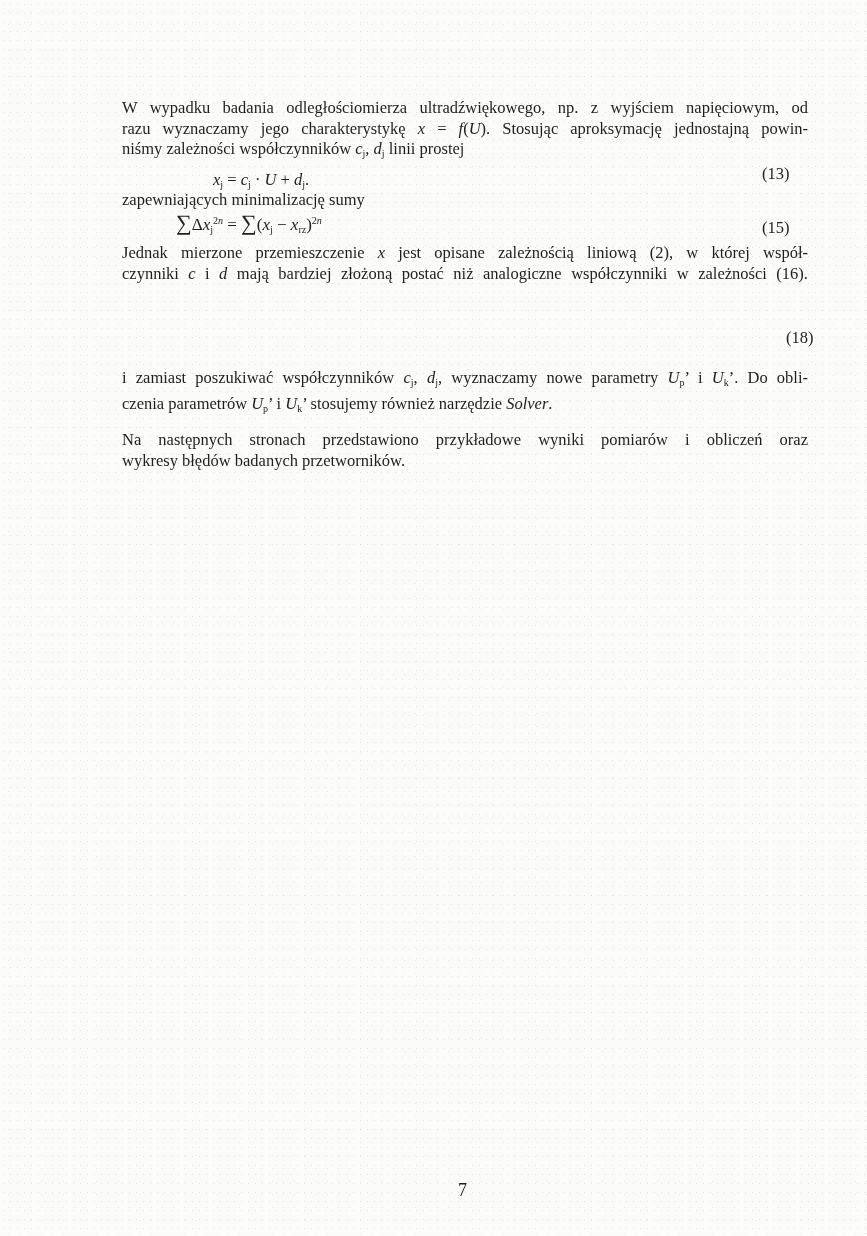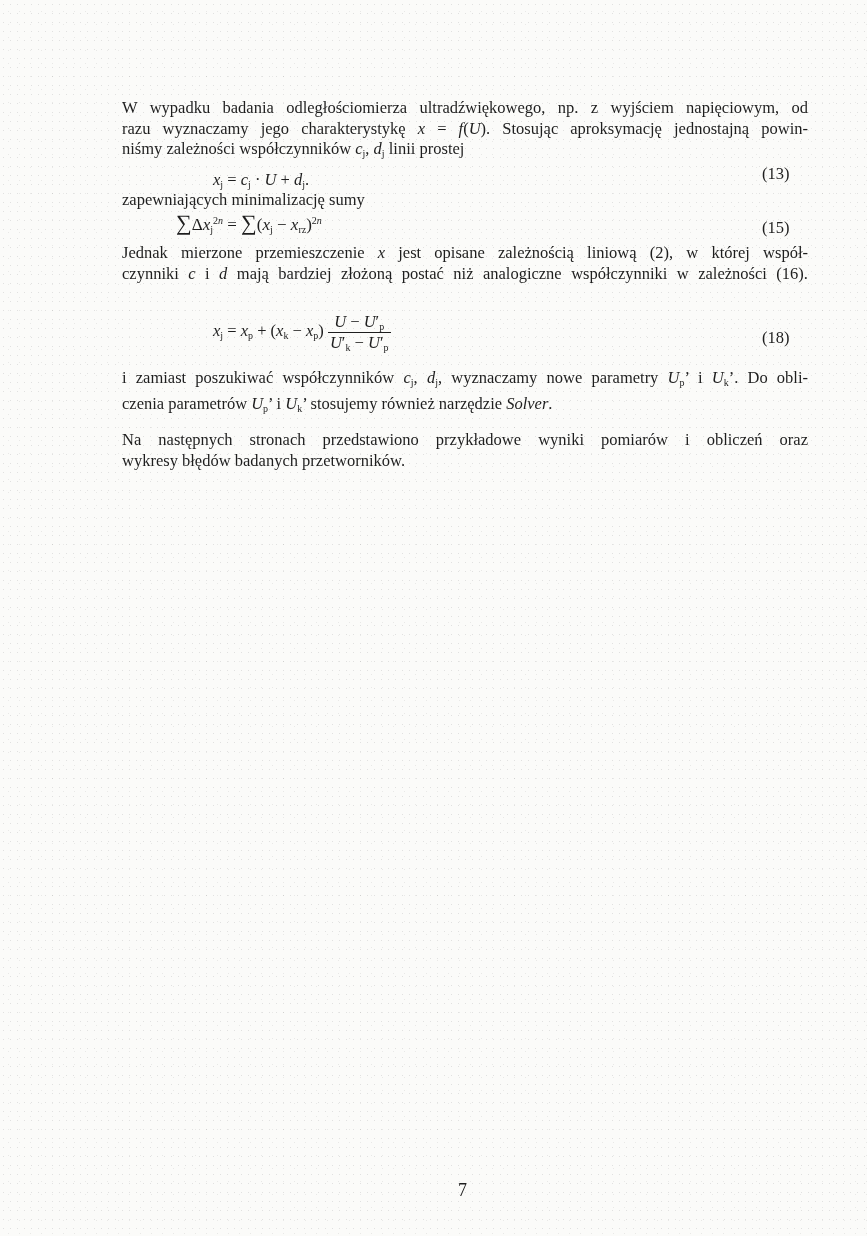--- a/index.html
+++ b/index.html
@@ -61,28 +61,21 @@
   <div class="eq" style="left:176px; top:210px; font-size:17px;">
     <span style="font-size:22px;">∑</span>Δ<i>x</i><sub>j</sub><sup>2<i>n</i></sup> = <span style="font-size:22px;">∑</span>(<i>x</i><sub>j</sub> − <i>x</i><sub>rz</sub>)<sup>2<i>n</i></sup>
   </div>
   <div class="eqnum" style="top:218px;">(15)</div>
 
   <div class="para" style="top:243px;">
     <span class="line justify">Jednak mierzone przemieszczenie <i>x</i> jest opisane zależnością liniową (2), w której współ-</span>
     <span class="line justify">czynniki <i>c</i> i <i>d</i> mają bardziej złożoną postać niż analogiczne współczynniki w zależności (16).</span>
   </div>
 
-  <div class="eq" style="left:213px; top:312px;">
-    <i>x</i><sub>j</sub> = <i>x</i><sub>p</sub> + (<i>x</i><sub>k</sub> − <i>x</i><sub>p</sub>)
-    <span class="frac">
-      <span class="num"><i>U</i> − <i>U</i>′<sub>p</sub></span>
-      <span class="den"><i>U</i>′<sub>k</sub> − <i>U</i>′<sub>p</sub></span>
-    </span>
-  </div>
-  <div class="eqnum" style="top:328px;">(18)</div>
+  <div class="eqnum" style="top:328px;margin-left:24px;">(18)</div>
 
   <div class="para" style="top:430px;">
     <span class="line justify">Na następnych stronach przedstawiono przykładowe wyniki pomiarów i obliczeń oraz</span>
     <span class="line">wykresy błędów badanych przetworników.</span>
   </div>
 
   <div class="para" style="top:368px;">
     <span class="line justify">i zamiast poszukiwać współczynników <i>c</i><sub>j</sub>, <i>d</i><sub>j</sub>, wyznaczamy nowe parametry <i>U</i><sub>p</sub>’ i <i>U</i><sub>k</sub>’. Do obli-</span>
     <span class="line">czenia parametrów <i>U</i><sub>p</sub>’ i <i>U</i><sub>k</sub>’ stosujemy również narzędzie <i>Solver</i>.</span>
   </div>

